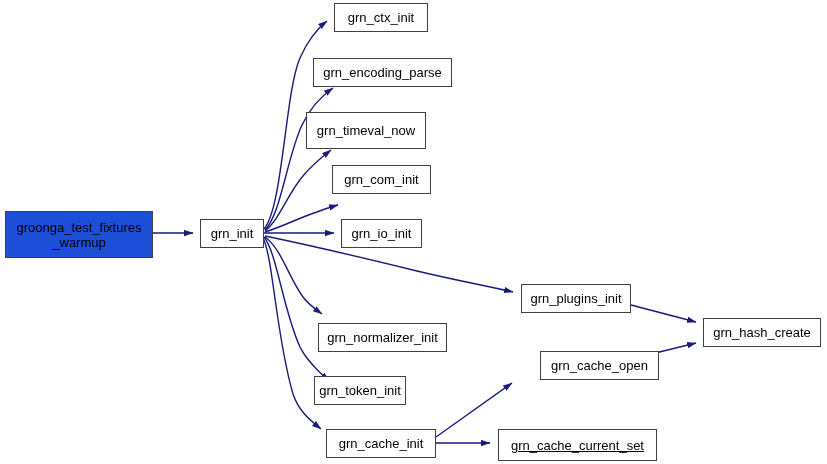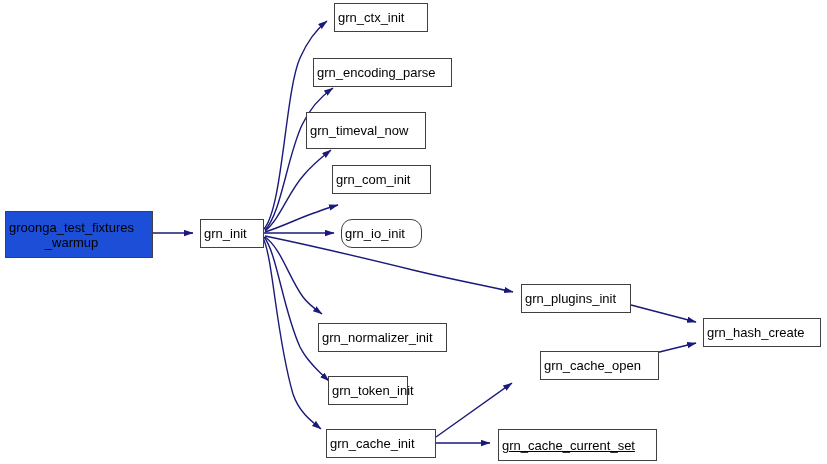--- a/index.html
+++ b/index.html
@@ -22,21 +22,21 @@
     left: 0;
     top: 0;
     width: 827px;
     height: 464px;
   }
   .graph-node {
     position: absolute;
     box-sizing: border-box;
     display: flex;
     align-items: center;
-    justify-content: flex-start;
+    justify-content: center;
     text-align: center;
     background: #ffffff;
     border: 1px solid #404040;
     color: #000000;
     font-family: "Liberation Sans", sans-serif;
     font-size: 13px;
     line-height: 15px;
     letter-spacing: 0px;
     white-space: pre-line;
     z-index: 2;
@@ -79,22 +79,22 @@
       </g>
   </svg>
   <div id="node-layer">
       <div class="graph-node root-node" style="left: 5px; top: 211px; width: 148px; height: 47px;"><span class="node-label">groonga_test_fixtures
 _warmup</span></div>
       <div class="graph-node" style="left: 200px; top: 219px; width: 64px; height: 29px;"><span class="node-label">grn_init</span></div>
       <div class="graph-node" style="left: 334px; top: 3px; width: 94px; height: 29px;"><span class="node-label">grn_ctx_init</span></div>
       <div class="graph-node" style="left: 313px; top: 58px; width: 139px; height: 29px;"><span class="node-label">grn_encoding_parse</span></div>
       <div class="graph-node" style="left: 306px; top: 112px; width: 120px; height: 37px;"><span class="node-label">grn_timeval_now</span></div>
       <div class="graph-node" style="left: 332px; top: 165px; width: 99px; height: 29px;"><span class="node-label">grn_com_init</span></div>
-      <div class="graph-node" style="left: 341px; top: 219px; width: 81px; height: 29px; border-radius: 11px;"><span class="node-label">grn_io_init</span></div>
+      <div class="graph-node" style="left: 341px; top: 219px; width: 81px; height: 29px;"><span class="node-label">grn_io_init</span></div>
       <div class="graph-node" style="left: 521px; top: 284px; width: 110px; height: 29px;"><span class="node-label">grn_plugins_init</span></div>
       <div class="graph-node" style="left: 318px; top: 323px; width: 129px; height: 29px;"><span class="node-label">grn_normalizer_init</span></div>
       <div class="graph-node" style="left: 703px; top: 318px; width: 118px; height: 29px;"><span class="node-label">grn_hash_create</span></div>
       <div class="graph-node" style="left: 516px; top: 351px; width: 119px; height: 29px; margin-left: 24px;"><span class="node-label">grn_cache_open</span></div>
-      <div class="graph-node" style="left: 328px; top: 376px; width: 80px; height: 29px;"><span class="node-label">grn_token_init</span></div>
+      <div class="graph-node" style="left: 314px; top: 376px; width: 92px; height: 29px;"><span class="node-label">grn_token_init</span></div>
       <div class="graph-node" style="left: 326px; top: 429px; width: 110px; height: 29px;"><span class="node-label">grn_cache_init</span></div>
       <div class="graph-node" style="left: 498px; top: 429px; width: 159px; height: 32px; text-decoration: underline;"><span class="node-label">grn_cache_current_set</span></div>
     </div>
 </div>
 
 </body></html>

